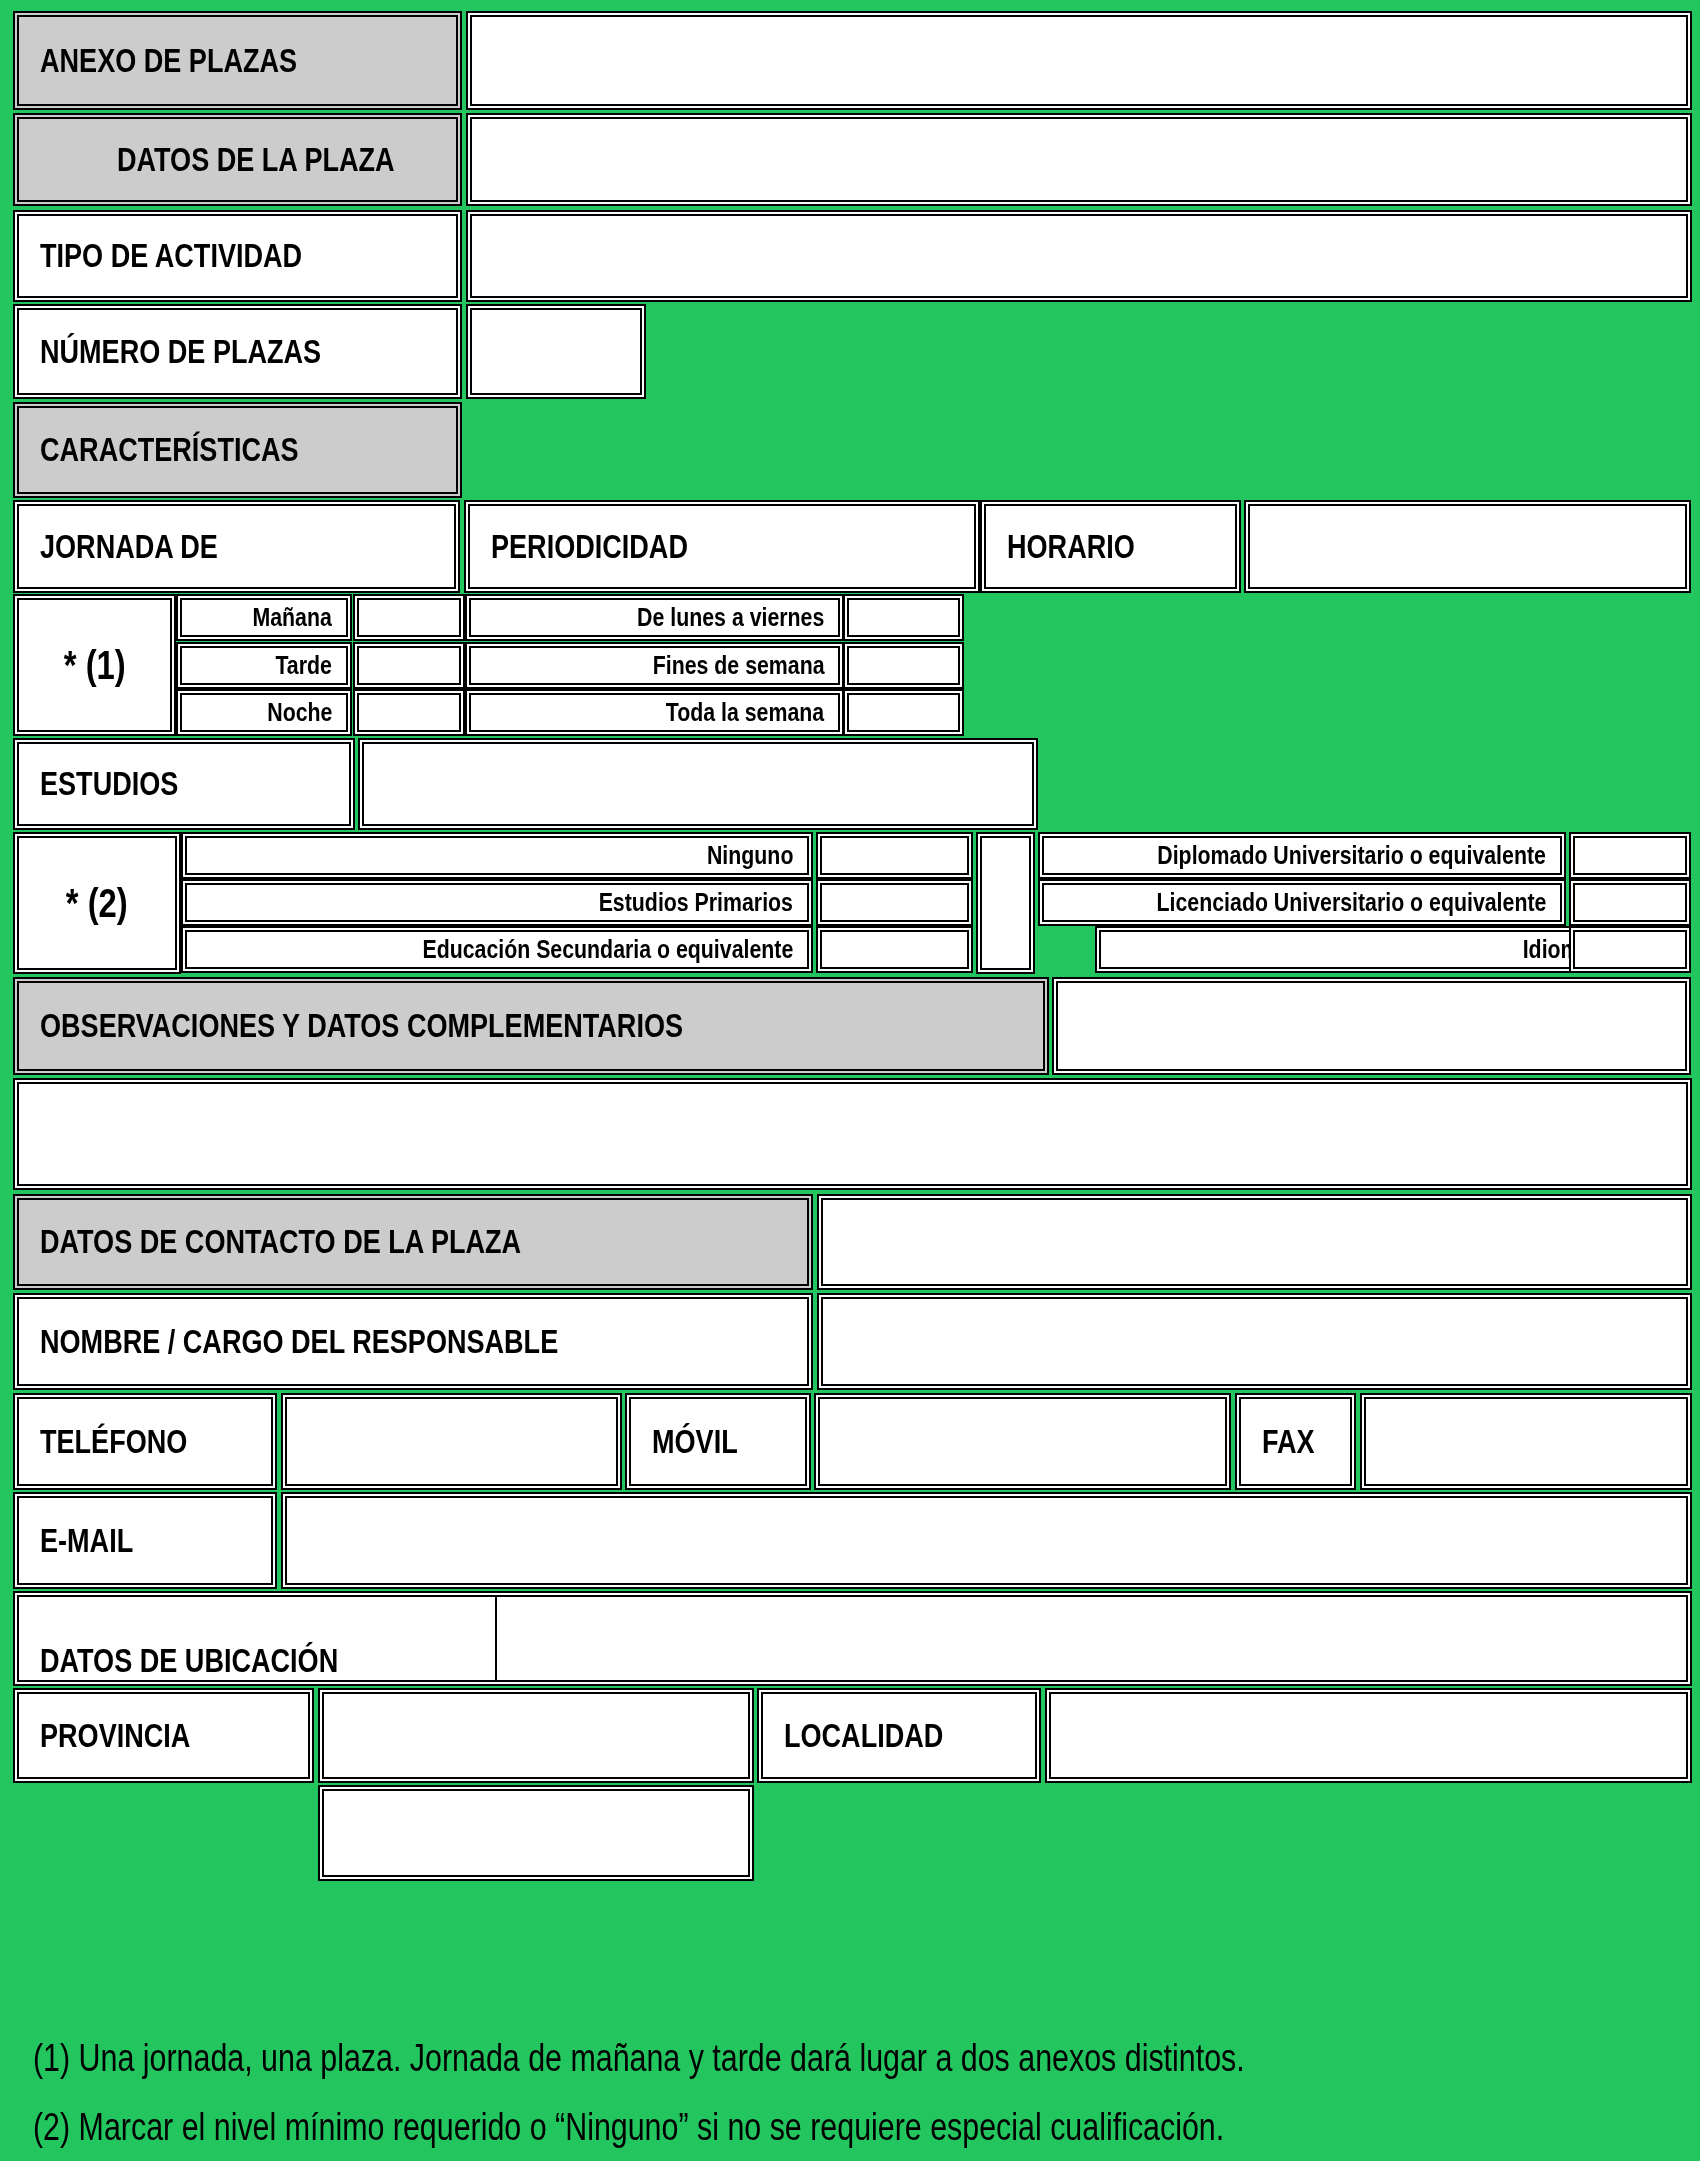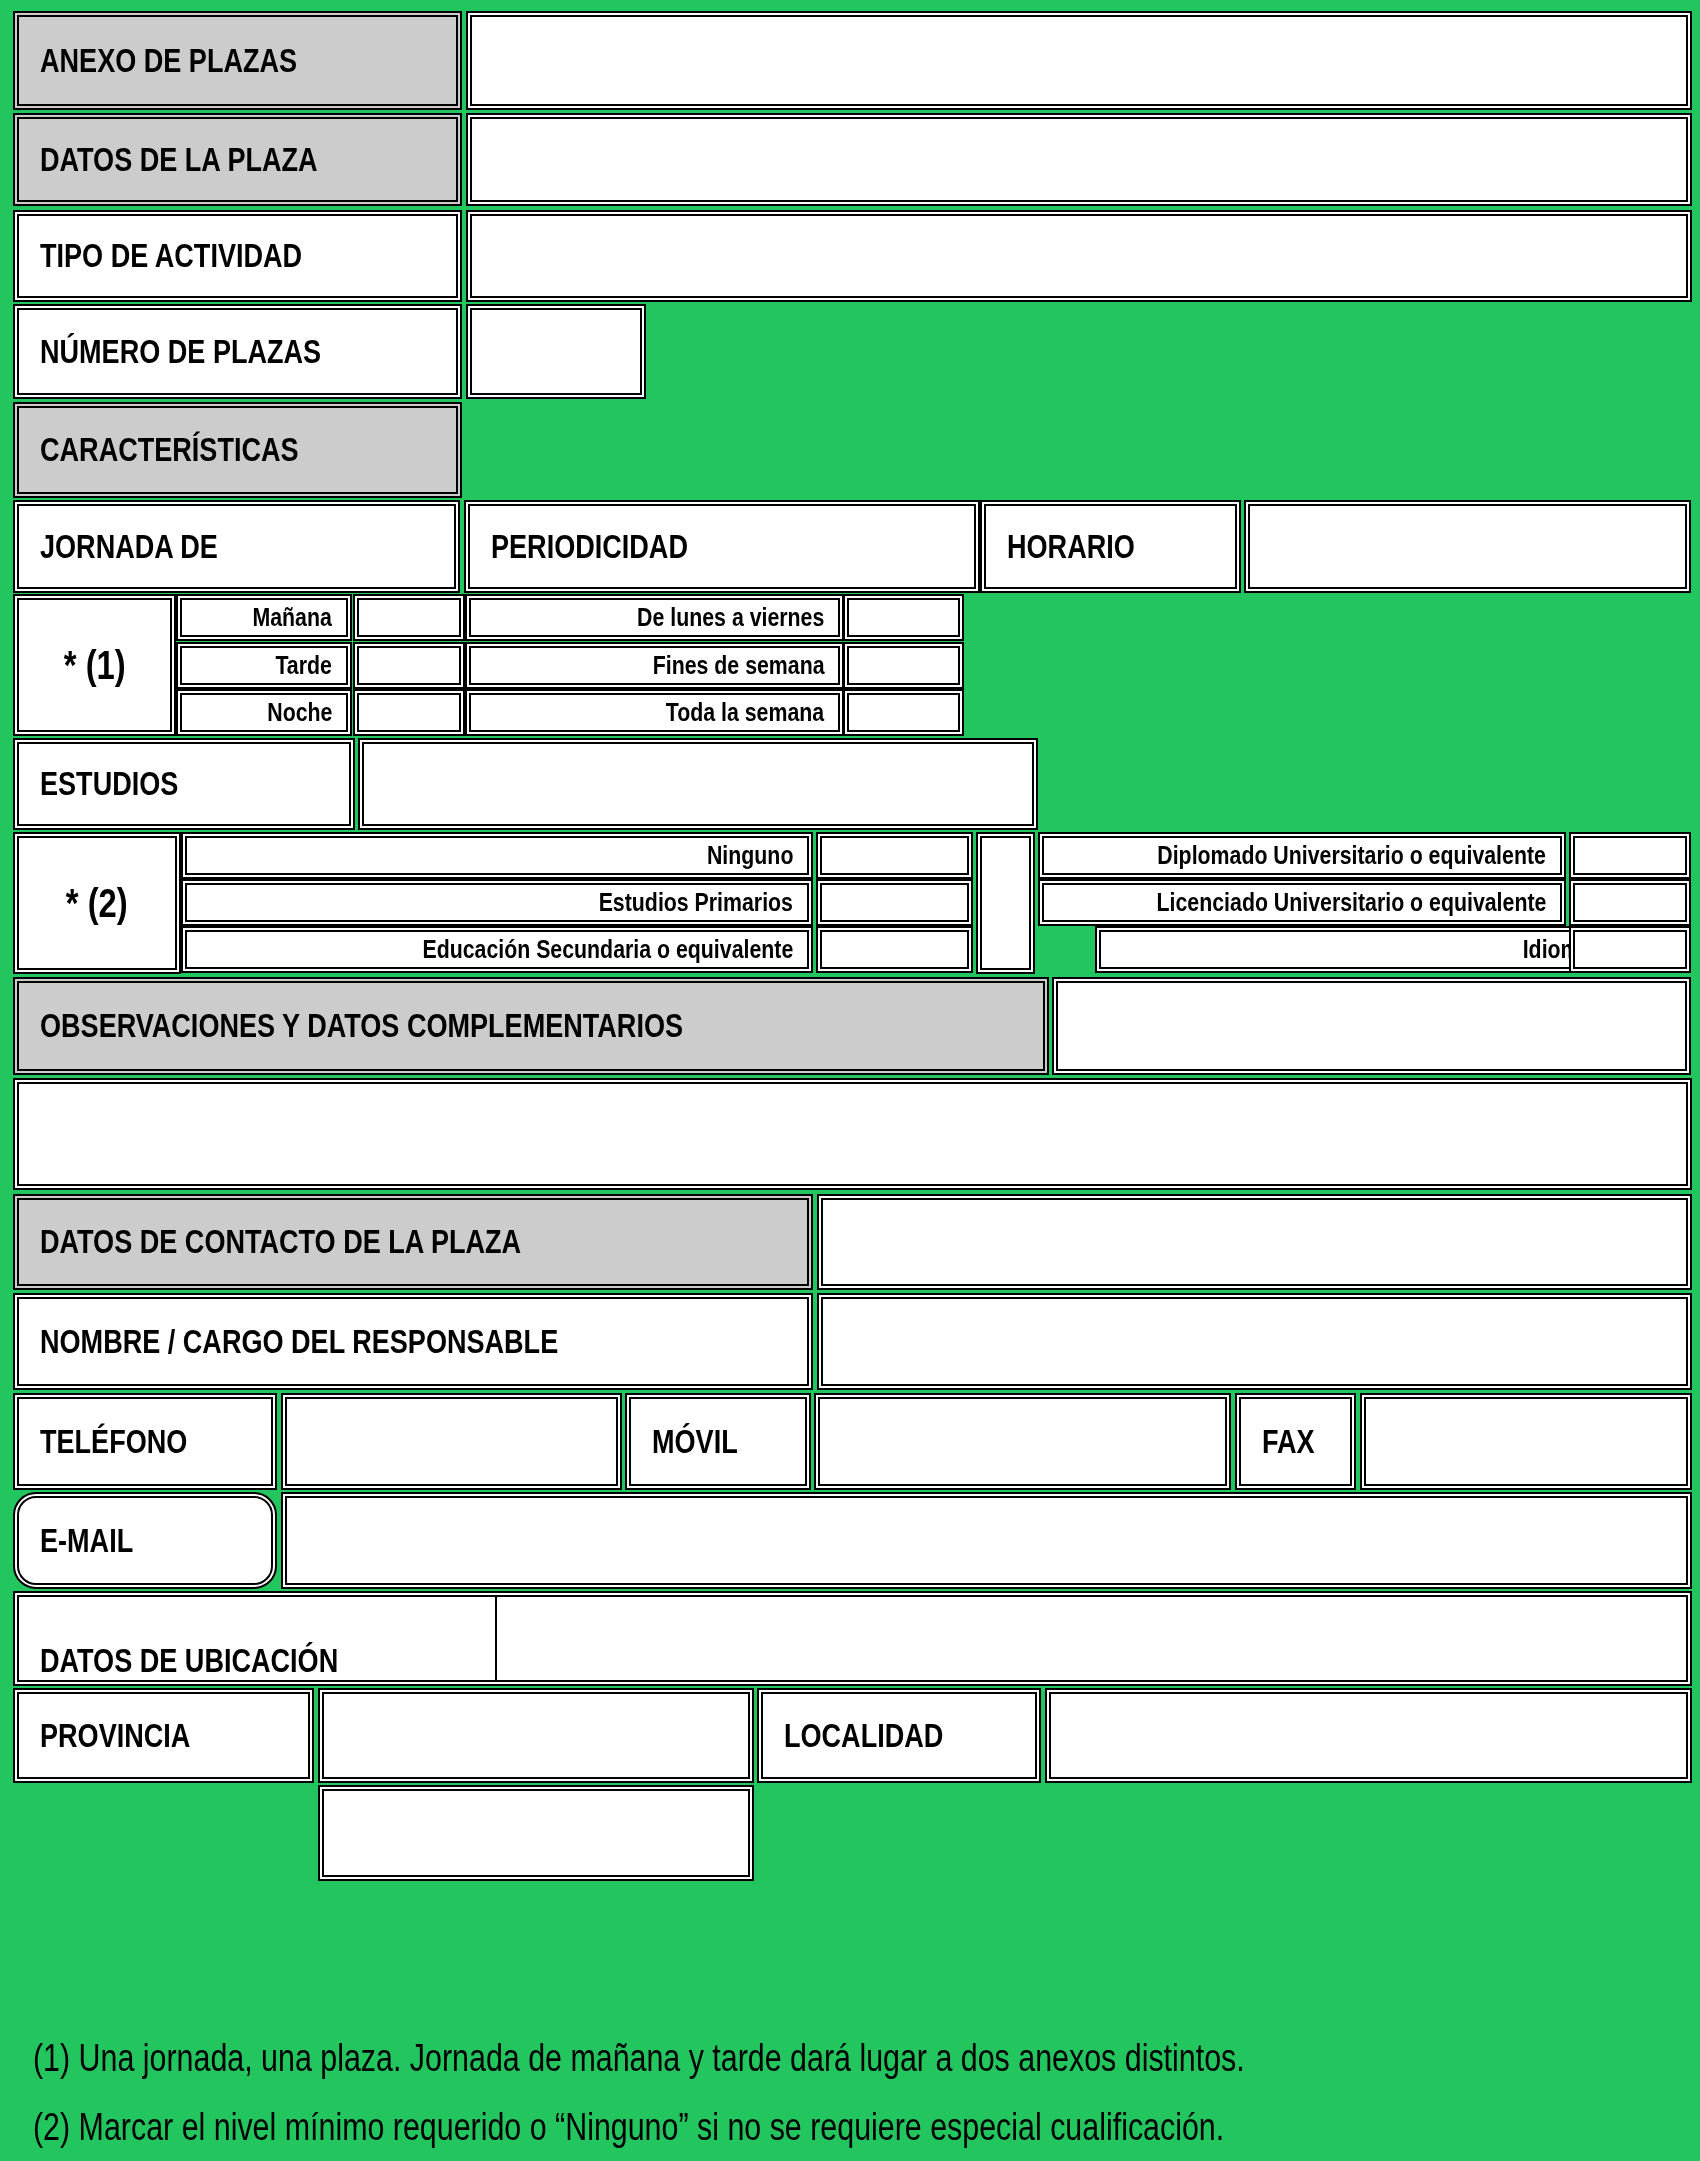--- a/index.html
+++ b/index.html
@@ -31,21 +31,21 @@
 <body>
 
 <div class="page">
   <div class="form">
 
     <div class="cell gray lbl" style="left:0;top:0;width:449px;height:99px;">
         <span class="t tL">ANEXO DE PLAZAS</span>
       </div>
     <div class="cell" style="left:453px;top:0;width:1226px;height:99px;"></div>
 
-    <div class="cell gray lbl" style="left:0;top:102px;width:449px;height:93px;">
+    <div class="cell gray lbl" style="left:0;top:102px;width:449px;height:93px;justify-content:flex-end;">
         <span class="t tL">DATOS DE LA PLAZA</span>
       </div>
     <div class="cell" style="left:453px;top:102px;width:1226px;height:93px;"></div>
 
     <div class="cell lbl" style="left:0;top:199px;width:449px;height:92px;">
         <span class="t tL">TIPO DE ACTIVIDAD</span>
       </div>
     <div class="cell" style="left:453px;top:199px;width:1226px;height:92px;"></div>
 
     <div class="cell lbl" style="left:0;top:293px;width:449px;height:95px;">
@@ -158,21 +158,21 @@
     <div class="cell" style="left:268px;top:1382px;width:341px;height:97px;"></div>
     <div class="cell lbl" style="left:612px;top:1382px;width:186px;height:97px;">
         <span class="t tL">MÓVIL</span>
       </div>
     <div class="cell" style="left:801px;top:1382px;width:417px;height:97px;"></div>
     <div class="cell lbl" style="left:1222px;top:1382px;width:121px;height:97px;">
         <span class="t tL">FAX</span>
       </div>
     <div class="cell" style="left:1347px;top:1382px;width:332px;height:97px;"></div>
 
-    <div class="cell lbl" style="left:0;top:1481px;width:264px;height:97px;border-radius:23px;">
+    <div class="cell lbl" style="left:0;top:1481px;width:264px;height:97px;">
         <span class="t tL">E-MAIL</span>
       </div>
     <div class="cell" style="left:268px;top:1481px;width:1411px;height:97px;"></div>
 
     <div class="cell" style="left:0;top:1580px;width:1679px;height:95px;padding:0;">
       <div class="ubic-inner">
           <span class="t tL" style="font-weight:700;font-size:33px;">DATOS DE UBICACIÓN</span>
         </div>
       <div class="ubic-rest"></div>
     </div>

